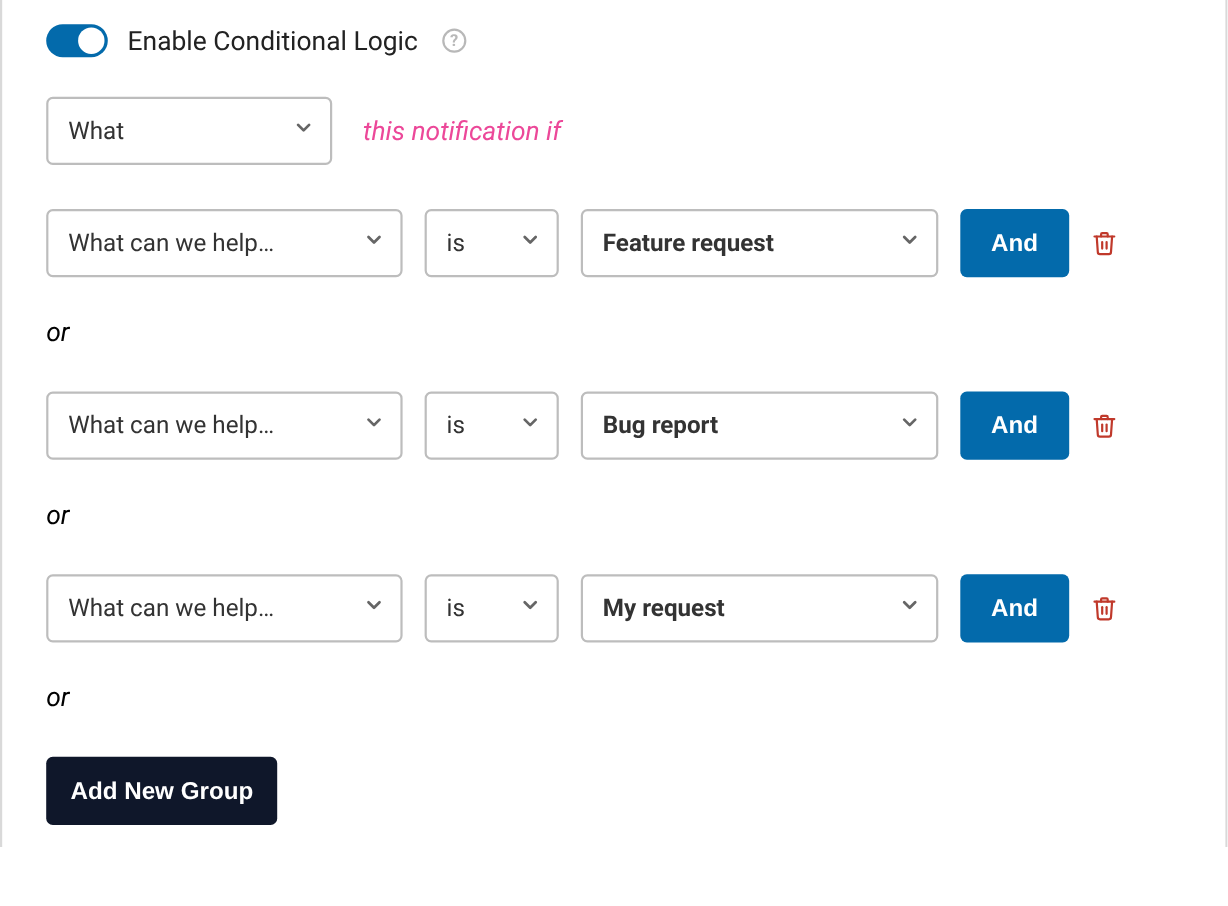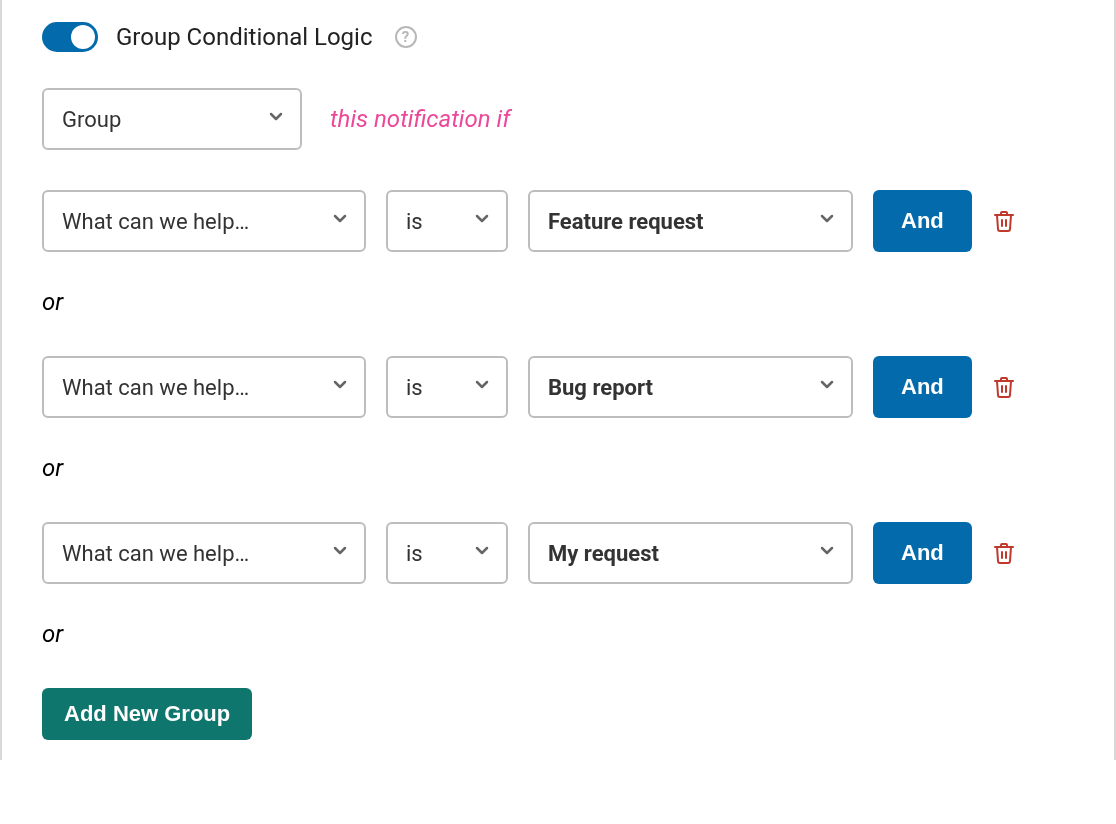--- a/index.html
+++ b/index.html
@@ -93,22 +93,22 @@
     background: #036aab;
     color: #fff;
     font-size: 22px;
     font-weight: 600;
     border-radius: 6px;
     border: none;
     cursor: pointer;
   }
   .add-group-btn {
     display: inline-flex; align-items: center; justify-content: center;
-    height: 52px; padding: 0 22px;
-    background: #0f766e;
+    height: 62px; padding: 0 22px;
+    background: #0f172a;
     color: #fff;
     font-size: 22px;
     font-weight: 600;
     border-radius: 6px;
     border: none;
     cursor: pointer;
   }
   .trash-icon { cursor: pointer; display: flex; align-items: center; }
   .or-sep { font-style: italic; font-size: 24px; color: #000000; margin: 10px 0 40px 0; }
   svg.chev-svg { stroke: #666; }
@@ -116,28 +116,28 @@
 </head>
 <body>
 
 <div class="panel">
 
   
   <div class="header-row">
     <div class="toggle">
       <div class="toggle-knob"></div>
     </div>
-    <span class="toggle-label">Group Conditional Logic</span>
+    <span class="toggle-label">Enable Conditional Logic</span>
     <span class="help-icon">?</span>
   </div>
 
   
   <div class="action-row">
     <div class="select w-action">
-      <span class="select-text">Group</span>
+      <span class="select-text">What</span>
       <span class="chevron">
         <svg class="chev-svg" width="20" height="20" viewBox="0 0 24 24" fill="none" stroke-width="3" stroke-linecap="round" stroke-linejoin="round">
             <polyline points="6 9 12 15 18 9"></polyline>
           </svg>
       </span>
     </div>
     <span class="italic-text">this notification if</span>
   </div>
 
   

